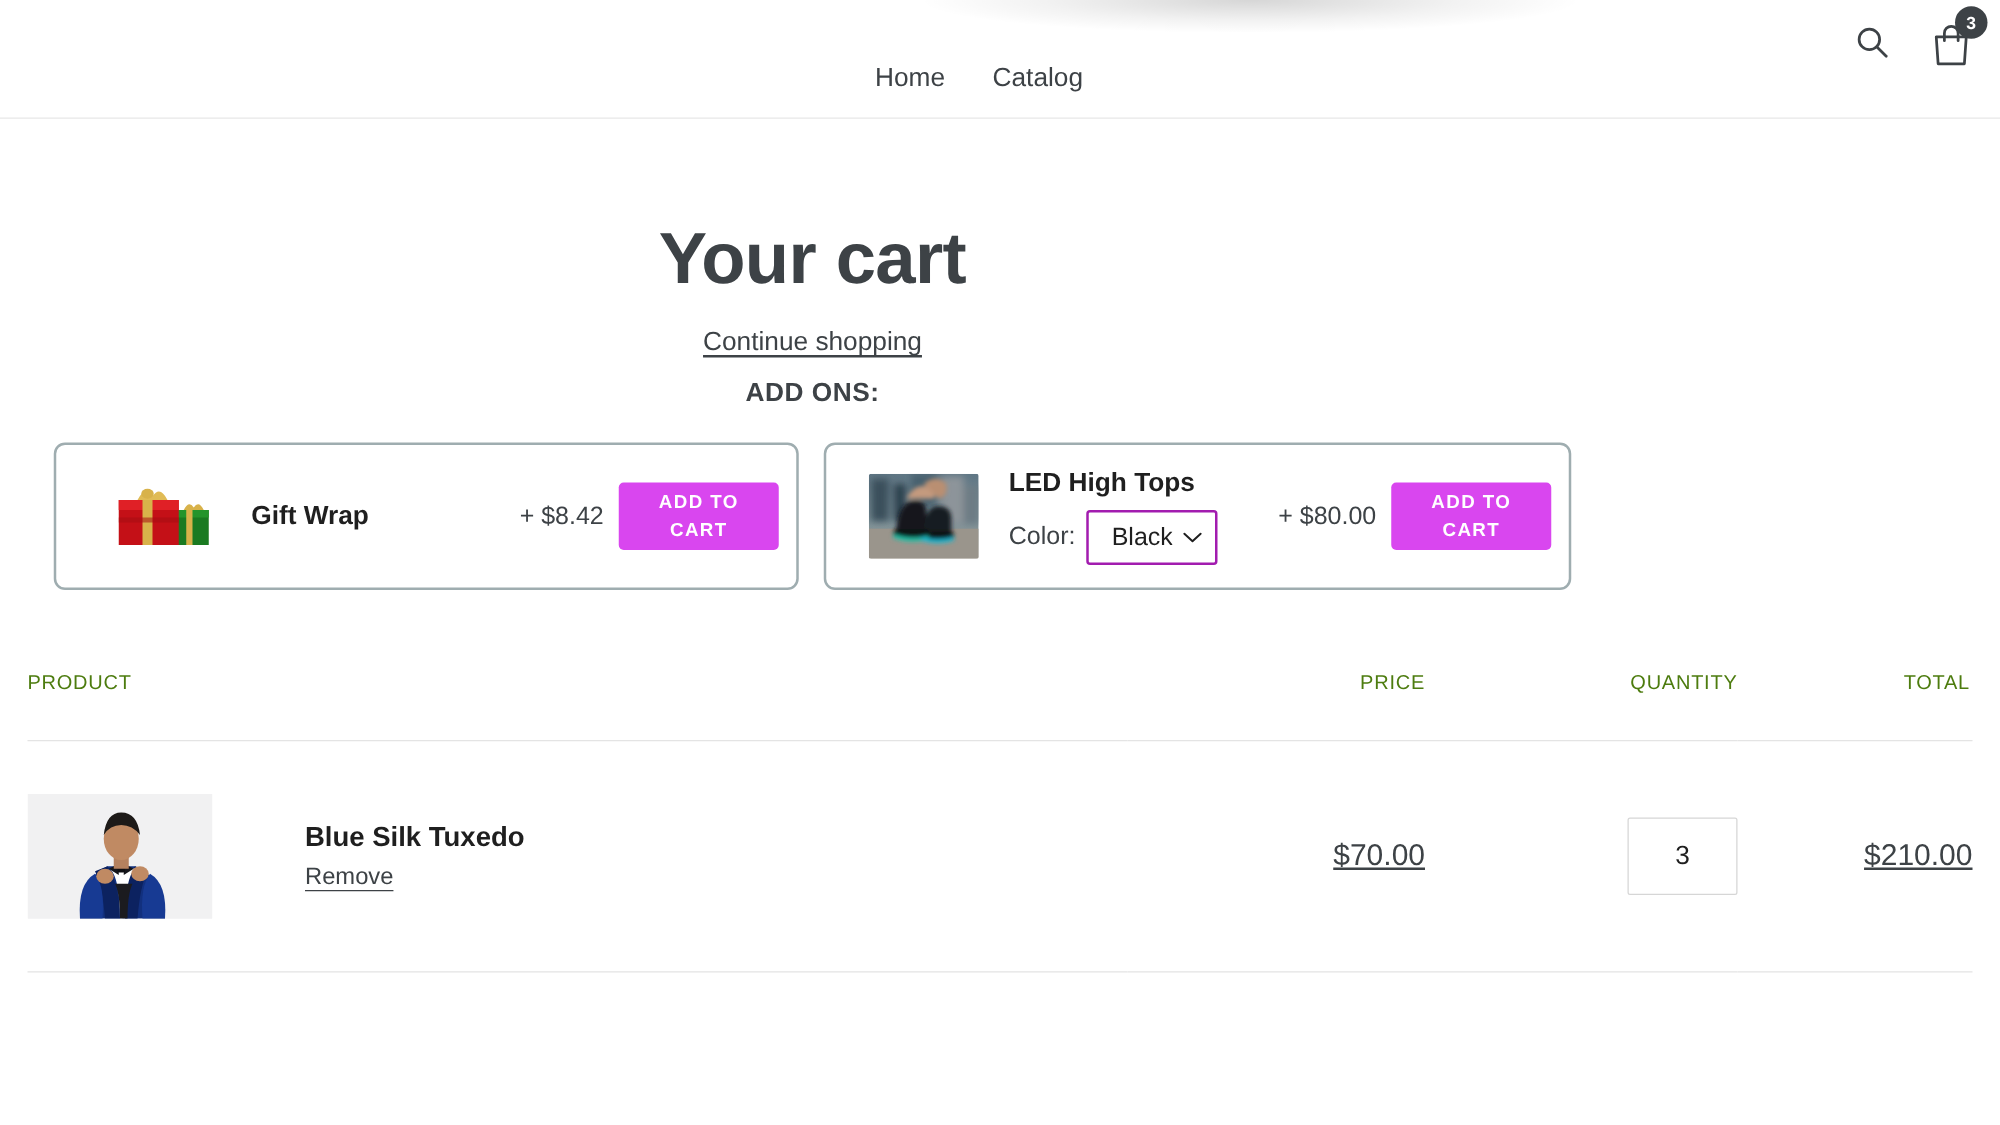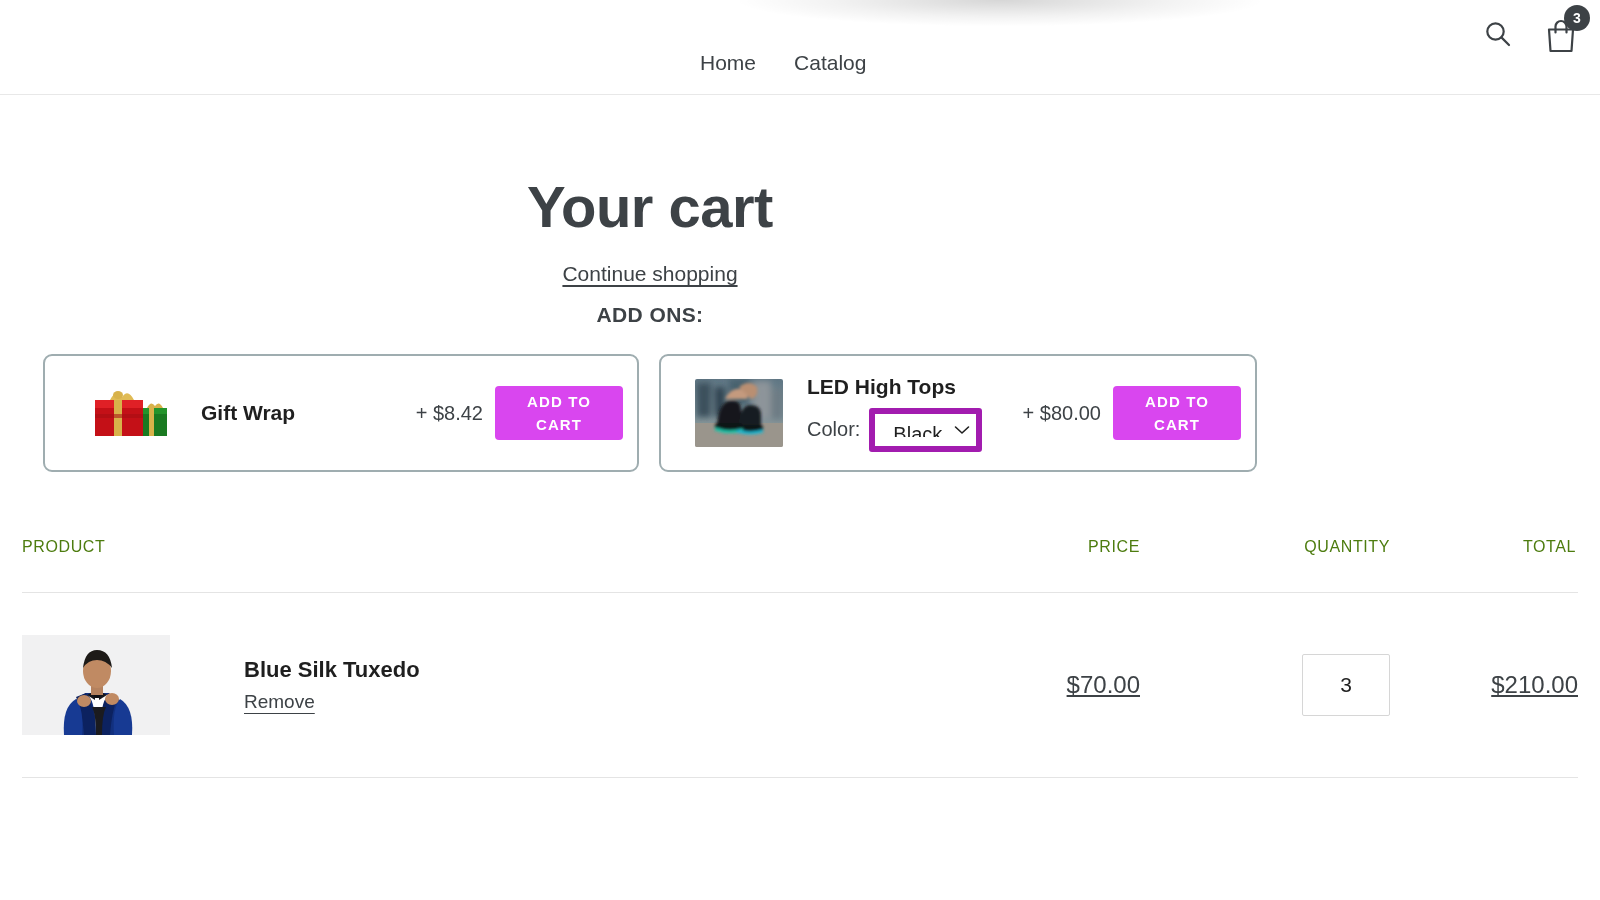--- a/index.html
+++ b/index.html
@@ -135,21 +135,21 @@
   .variant-row {
     display: flex;
     align-items: center;
     gap: 9px;
     margin-top: 9px;
   }
   .variant-label { font-size: 20px; color: #3d4246; }
   .variant-select {
     appearance: none;
     -webkit-appearance: none;
-    border: 6px solid #a21caf;
+    border: 2px solid #a21caf;
     border-radius: 3px;
     background: #fff;
     font-family: "Liberation Sans", sans-serif;
     font-size: 20px;
     color: #1f1f1f;
     padding: 9px 34px 9px 18px;
     height: 44px;
   }
   .select-wrap { position: relative; display: inline-block; }
   .select-chevron {

